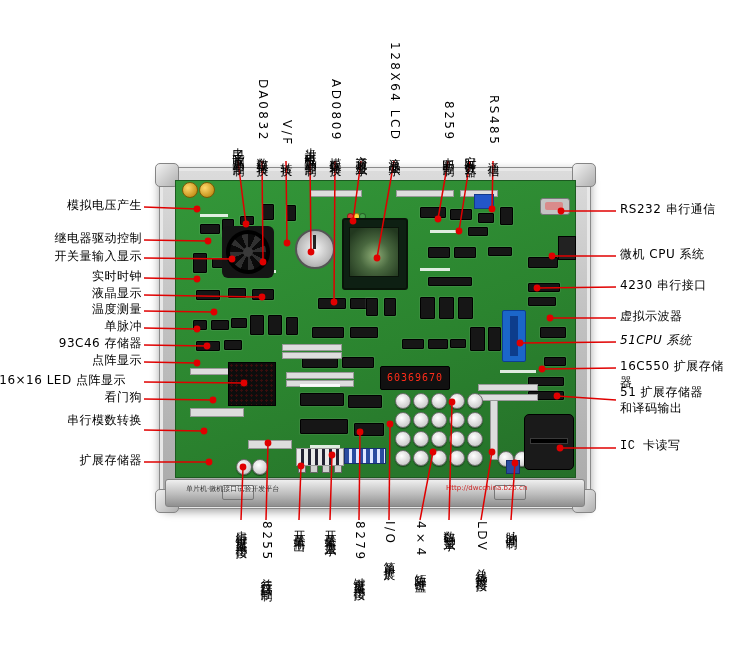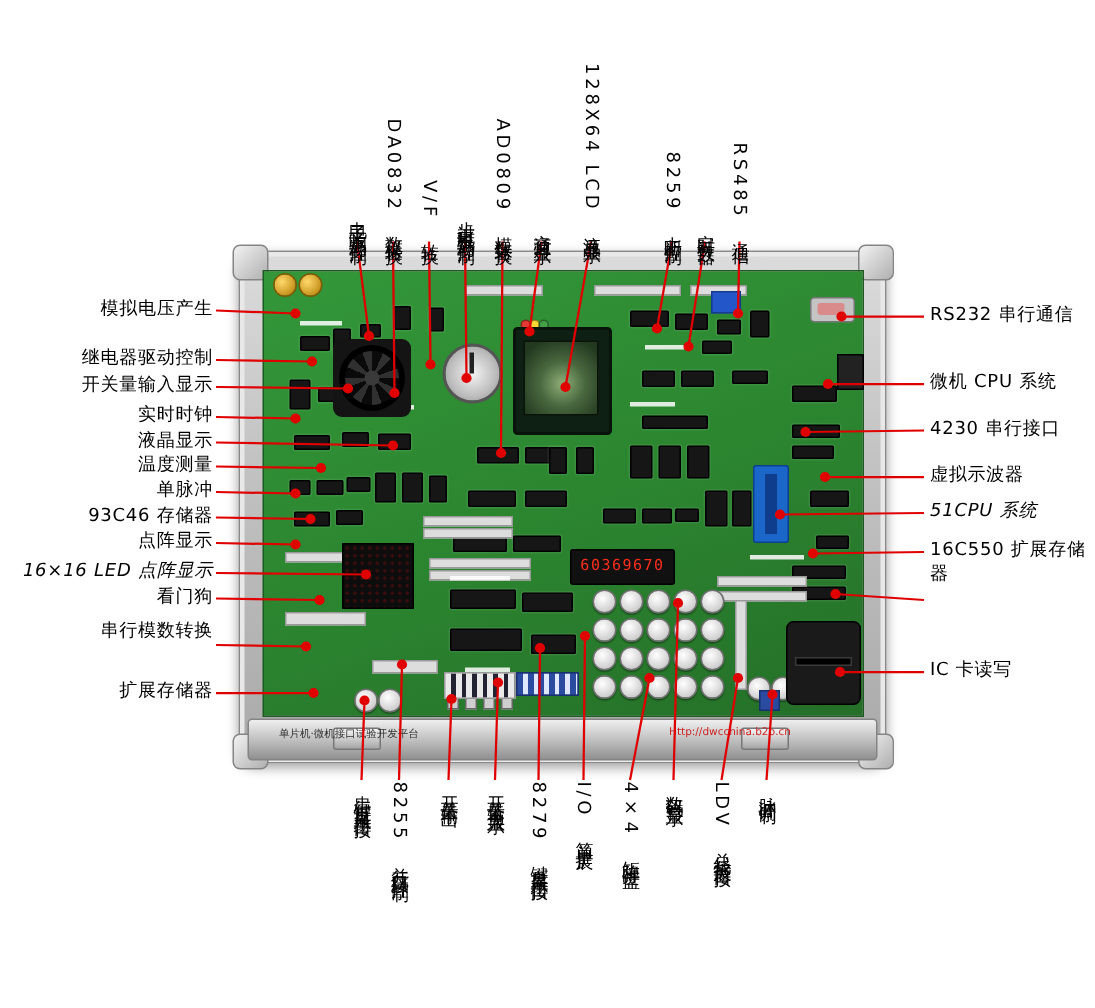--- a/index.html
+++ b/index.html
@@ -333,25 +333,27 @@
       <div class="lbl lbl-bottom" style="left: 503px; top: 521px;">脉冲调制</div>
       <div class="lbl lbl-left" style="right: 588px; top: 198px;">模拟电压产生</div>
       <div class="lbl lbl-left" style="right: 588px; top: 231px;">继电器驱动控制</div>
       <div class="lbl lbl-left" style="right: 588px; top: 249px;">开关量输入显示</div>
       <div class="lbl lbl-left" style="right: 588px; top: 269px;">实时时钟</div>
       <div class="lbl lbl-left" style="right: 588px; top: 286px;">液晶显示</div>
       <div class="lbl lbl-left" style="right: 588px; top: 302px; margin-left: 20px;">温度测量</div>
       <div class="lbl lbl-left" style="right: 588px; top: 319px;">单脉冲</div>
       <div class="lbl lbl-left" style="right: 588px; top: 336px;">93C46 存储器</div>
       <div class="lbl lbl-left" style="right: 588px; top: 353px;">点阵显示</div>
-      <div class="lbl lbl-left" style="right: 588px; top: 373px; font-style: italic;">16×16 LED 点阵显示</div>
+      <div class="lbl lbl-left" style="right: 604px; top: 373px;">16×16 LED 点阵显示</div>
       <div class="lbl lbl-left" style="right: 588px; top: 390px;">看门狗</div>
       <div class="lbl lbl-left" style="right: 588px; top: 413px;">串行模数转换</div>
       <div class="lbl lbl-left" style="right: 588px; top: 453px;">扩展存储器</div>
       <div class="lbl lbl-right" style="left: 620px; top: 202px;">RS232 串行通信</div>
       <div class="lbl lbl-right" style="left: 620px; top: 247px;">微机 CPU 系统</div>
       <div class="lbl lbl-right" style="left: 620px; top: 278px;">4230 串行接口</div>
       <div class="lbl lbl-right" style="left: 620px; top: 309px;">虚拟示波器</div>
       <div class="lbl lbl-right" style="left: 620px; top: 333px; font-style: italic;">51CPU 系统</div>
       <div class="lbl lbl-right" style="left: 620px; top: 359px;">16C550 扩展存储器</div>
-      <div class="lbl lbl-right" style="left: 620px; top: 439px;">IC 卡读写</div>
+      <div class="lbl lbl-right" style="left: 620px; top: 385px;">51 扩展存储器
+和译码输出</div>
+      <div class="lbl lbl-right" style="left: 620px; top: 439px; font-family: Liberation Mono, monospace;">IC 卡读写</div>
     </div>
 </div>
 
 </body></html>

